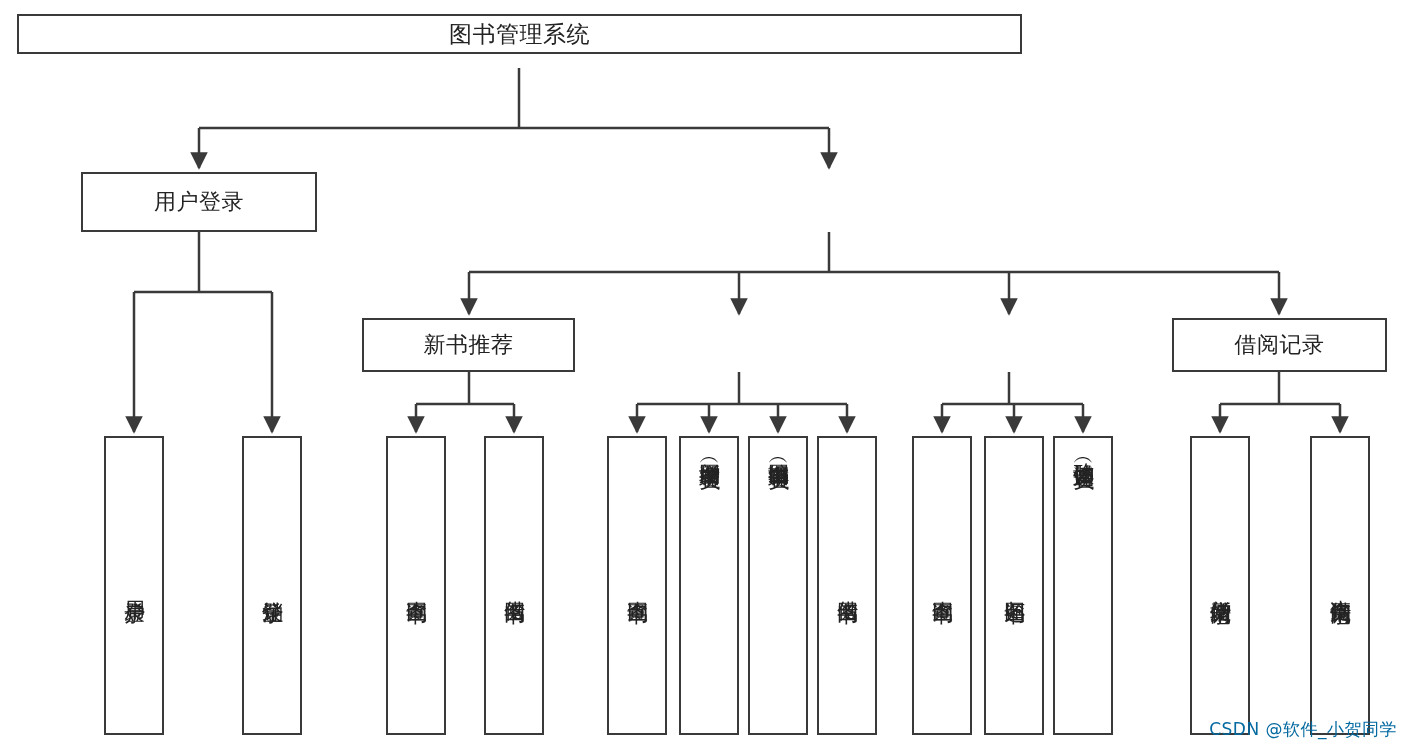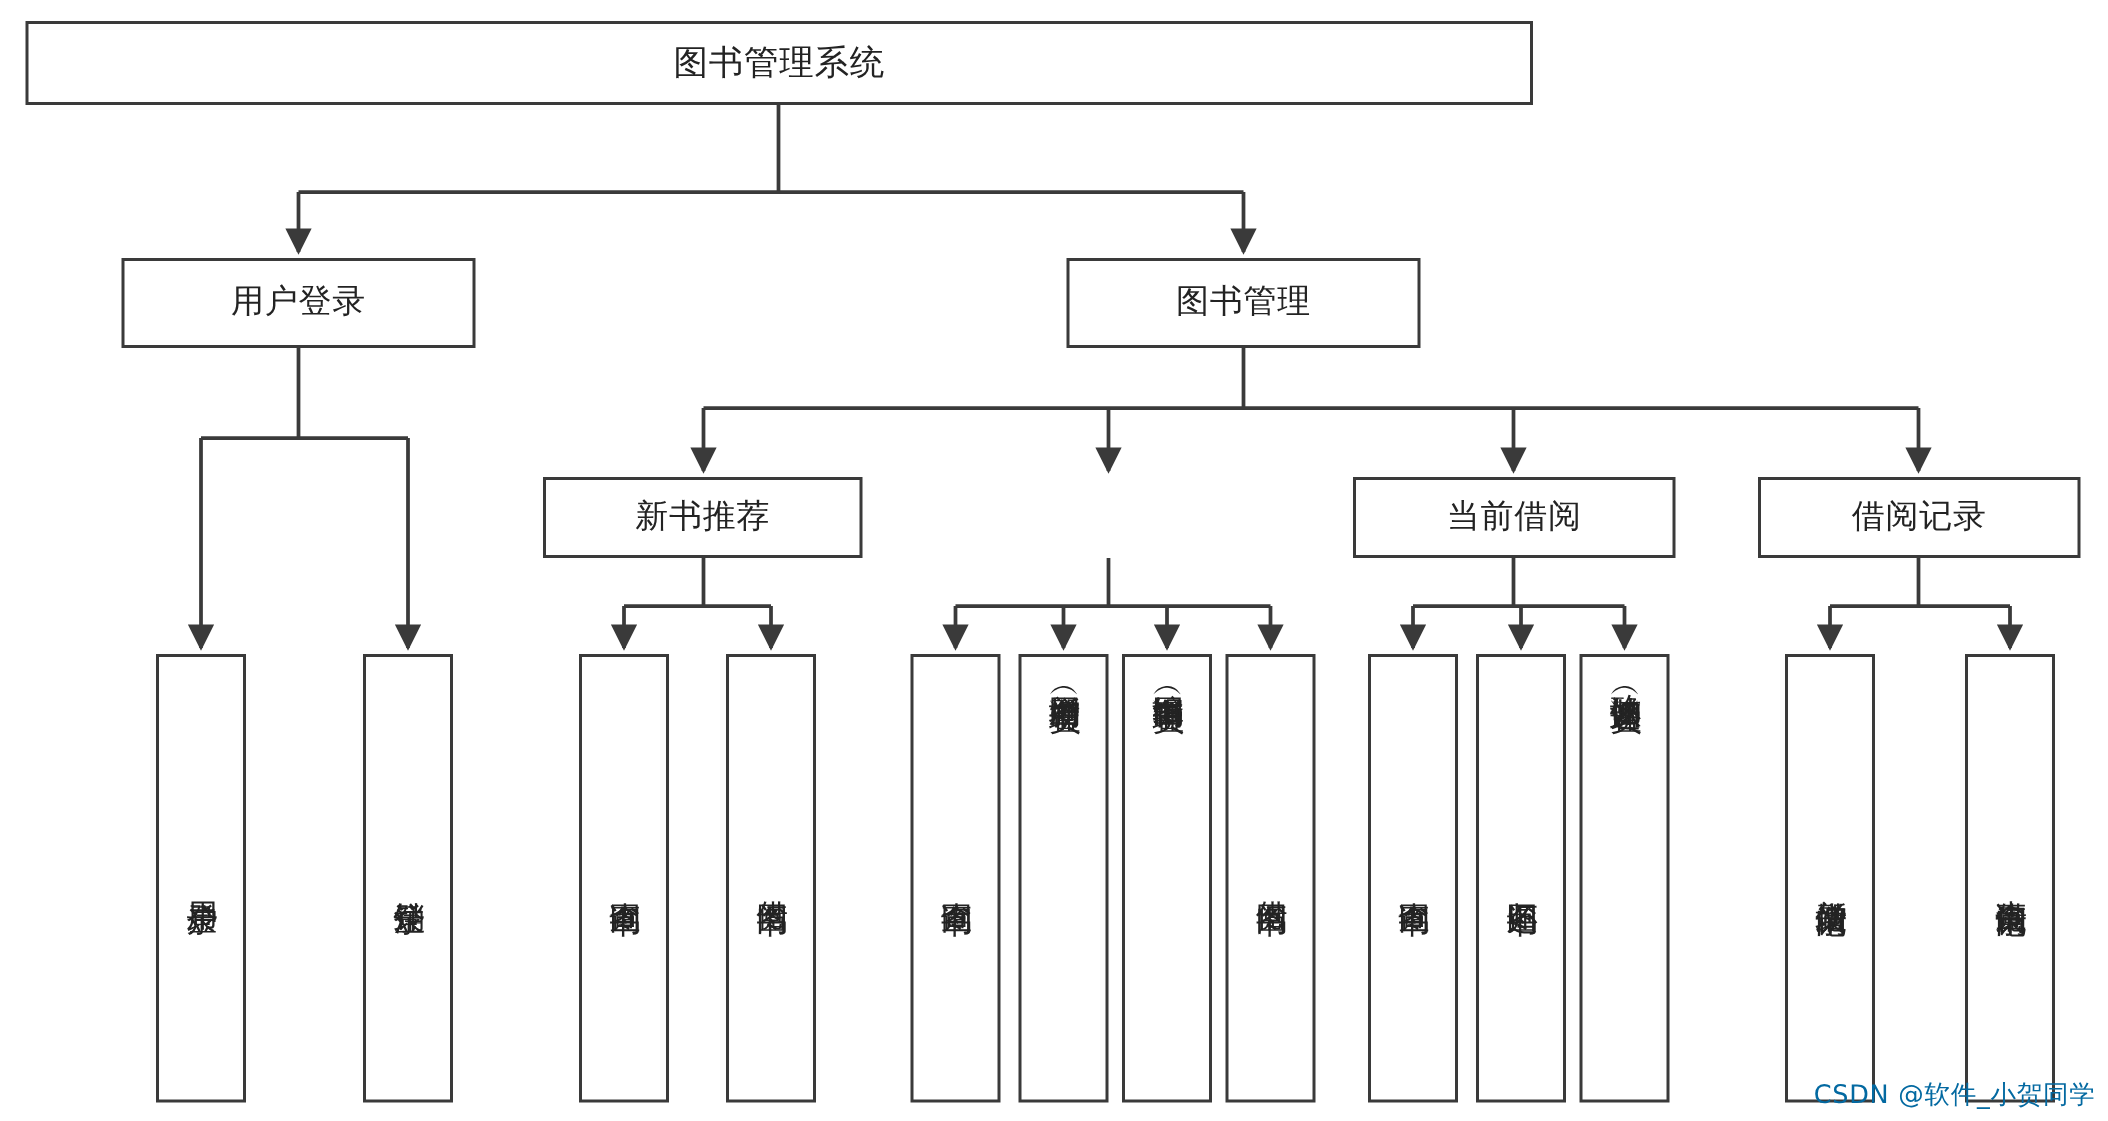--- a/index.html
+++ b/index.html
@@ -123,36 +123,30 @@
       <path d="M 1014 404 L 1014 432" marker-end="url(#arrow)"></path>
       <path d="M 1083 404 L 1083 432" marker-end="url(#arrow)"></path>
 
       <path d="M 1279 372 L 1279 404"></path>
       <path d="M 1220 404 L 1340 404"></path>
       <path d="M 1220 404 L 1220 432" marker-end="url(#arrow)"></path>
       <path d="M 1340 404 L 1340 432" marker-end="url(#arrow)"></path>
     </g>
   </svg>
 
-  <div class="node root horiz" style="left:17px; top:14px; width:1005px; height:56px;">
+  <div class="node root horiz" style="left:17px; top:14px; width:1005px; height:40px;">
     <span class="label">图书管理系统</span>
   </div>
 
   <div class="node horiz" style="left:81px; top:172px; width:236px; height:60px;">
     <span class="label">用户登录</span>
   </div>
-  <div class="node horiz" style="left:711px; top:172px; width:236px; height:60px;">
-    <span class="label">图书管理</span>
-  </div>
 
   <div class="node horiz" style="left:362px; top:318px; width:213px; height:54px;">
     <span class="label">新书推荐</span>
-  </div>
-  <div class="node horiz" style="left:902px; top:318px; width:215px; height:54px;">
-    <span class="label">当前借阅</span>
   </div>
   <div class="node horiz" style="left:1172px; top:318px; width:215px; height:54px;">
     <span class="label">借阅记录</span>
   </div>
 
   <div class="node vert centered" style="left:104px; top:436px; width:60px; height:299px;">
     <span class="label">用户登录</span>
   </div>
   <div class="node vert centered" style="left:242px; top:436px; width:60px; height:299px;">
     <span class="label">注销登录</span>

